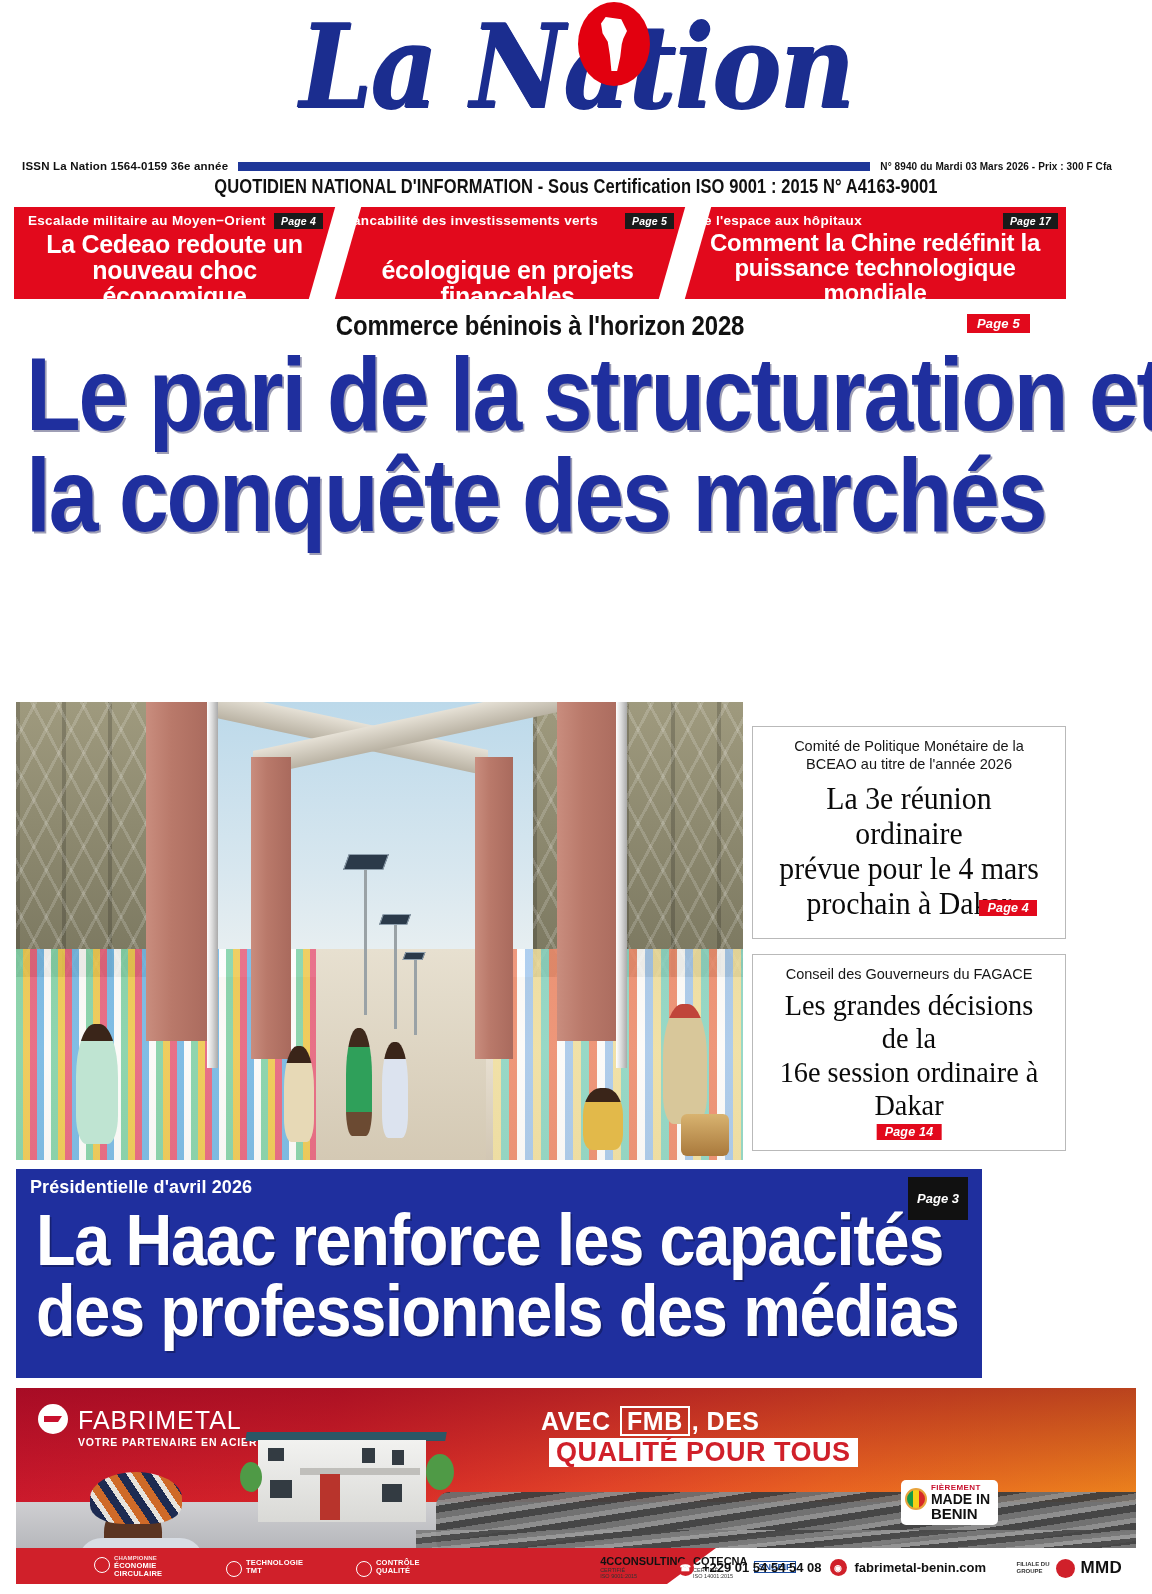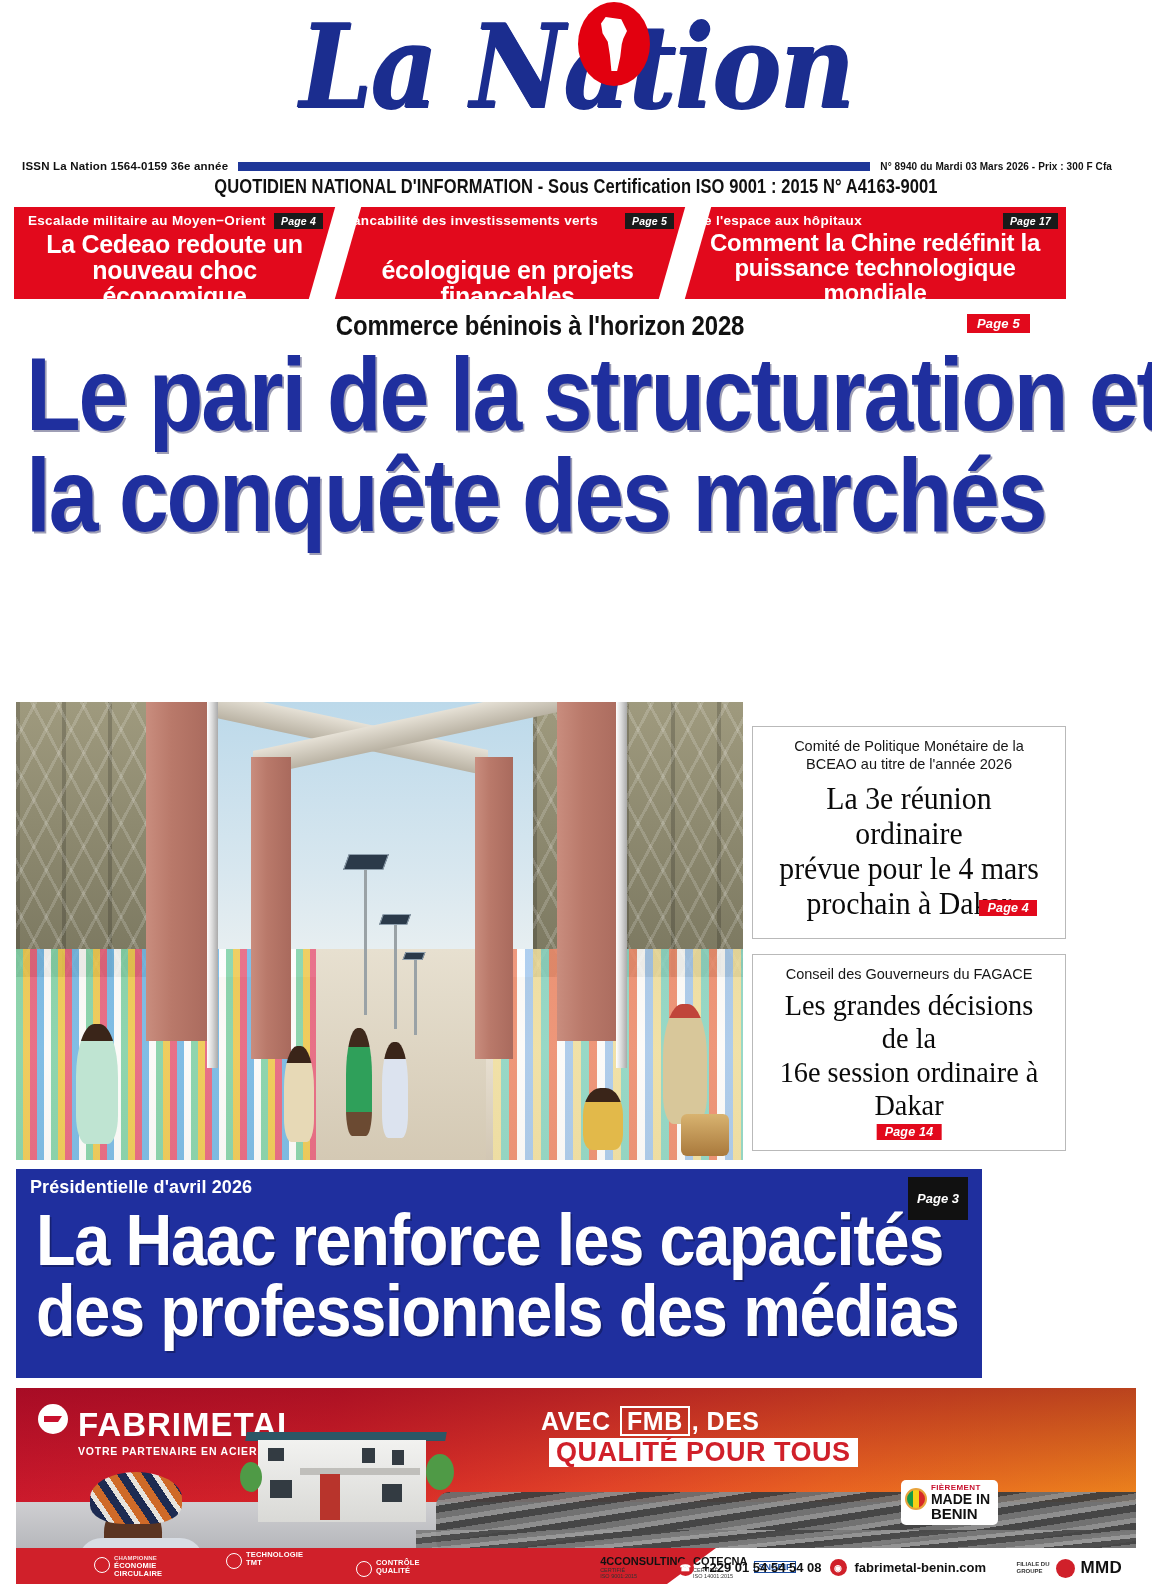--- a/index.html
+++ b/index.html
@@ -383,21 +383,21 @@
     content: ""; position: absolute;
     left: 6px; top: 12px; width: 18px; height: 6px;
     background: #c8102e;
     clip-path: polygon(0 0, 100% 0, 78% 100%, 0 100%);
   }
   .ad-brand {
     position: absolute; left: 62px; top: 18px;
     color: #fff;
   }
   .ad-brand .name {
-    font-size: 33px; font-weight: bold; letter-spacing: 1px;
+    font-size: 25px; font-weight: normal; letter-spacing: 1px;
   }
   .ad-brand .sub {
     font-size: 10.5px; font-weight: bold; letter-spacing: .8px; margin-top: 1px;
   }
   .ad-house {
     position: absolute; left: 226px; top: 40px;
     width: 216px; height: 100px;
   }
   .hs-roof { position:absolute; left:4px; top:4px; width:200px; height:9px; background:#2c5766; transform: skewX(-10deg); }
   .hs-body { position:absolute; left:16px; top:12px; width:168px; height:82px; background:linear-gradient(180deg,#f2f2f0,#d9d9d6); }
@@ -681,21 +681,21 @@
 
   <div class="ad-footbar">
     <div class="ad-footbar-red"></div>
 
     <div class="ad-feat" style="left:98px;">
       <span class="feat-ic"></span>
       <div class="t1">CHAMPIONNE</div>
       <div>ÉCONOMIE</div>
       <div>CIRCULAIRE</div>
     </div>
-    <div class="ad-feat" style="left:230px;bottom:16px;">
+    <div class="ad-feat" style="left:230px;bottom:8px;">
       <span class="feat-ic"></span>
       <div>TECHNOLOGIE</div>
       <div>TMT</div>
     </div>
     <div class="ad-feat" style="left:360px;bottom:8px;">
       <span class="feat-ic"></span>
       <div>CONTRÔLE</div>
       <div>QUALITÉ</div>
     </div>
 

